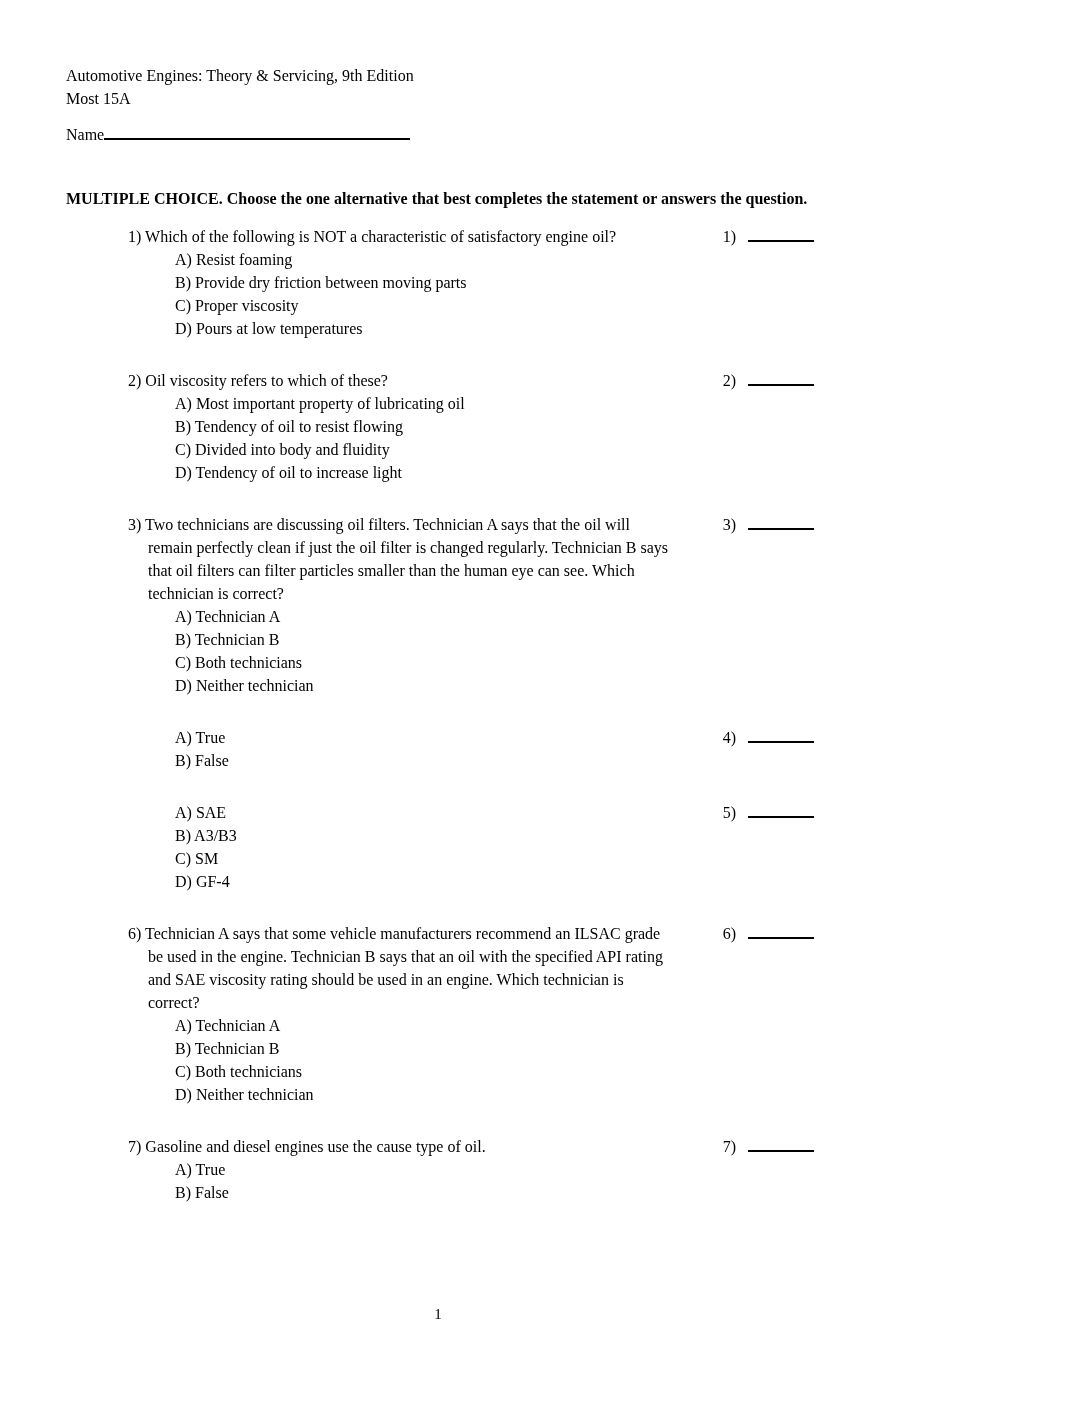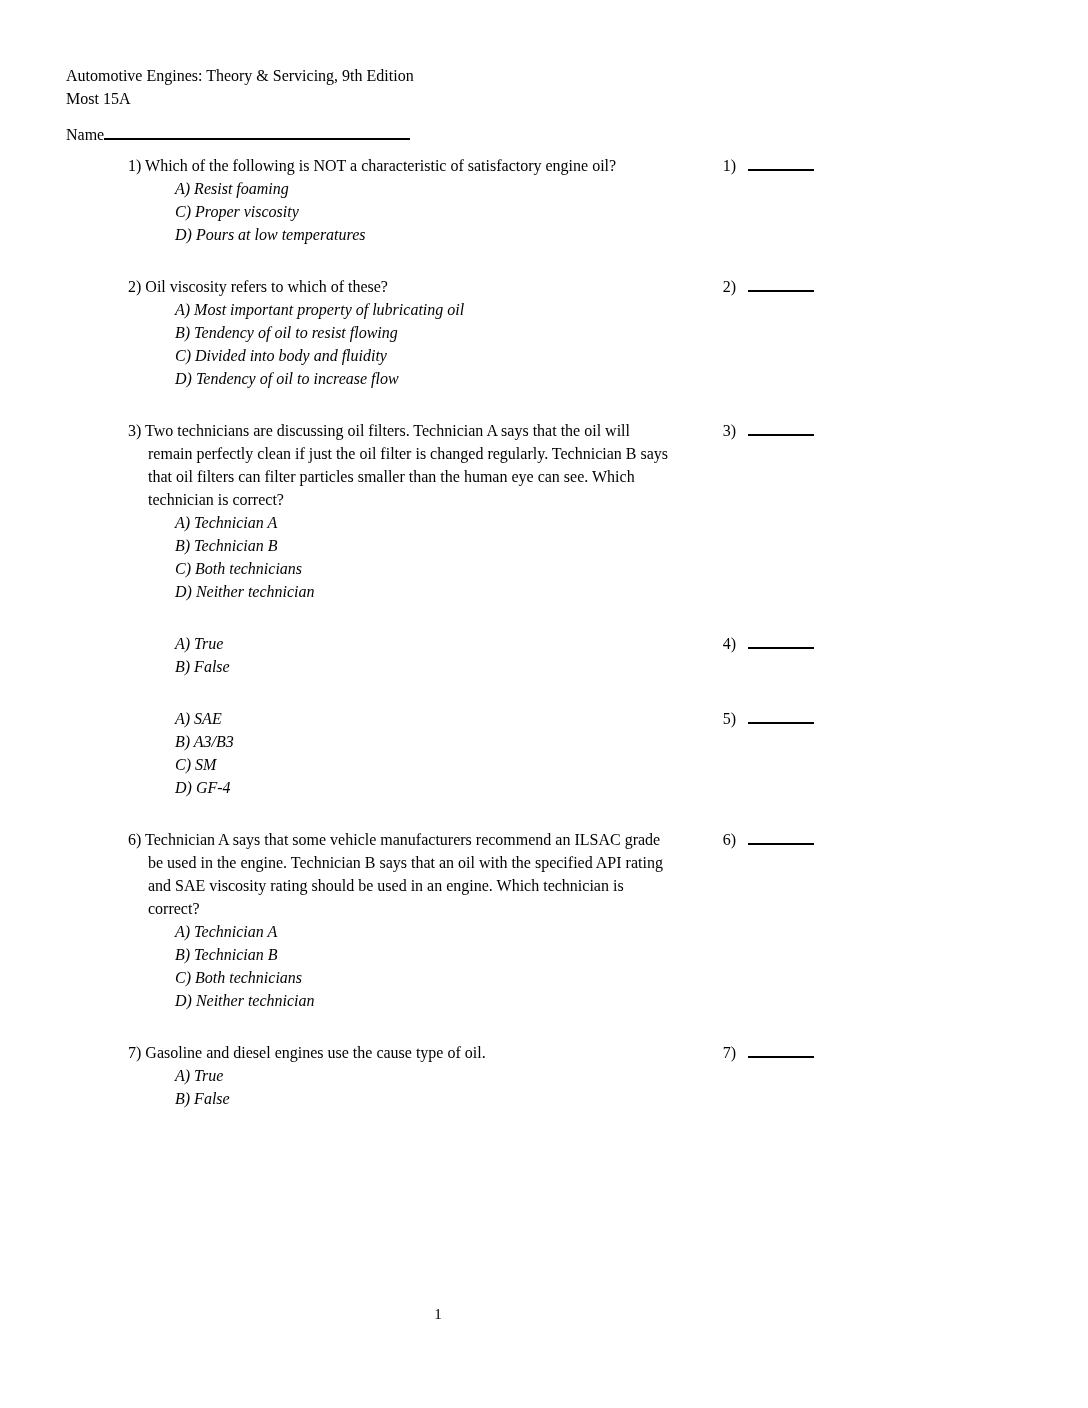--- a/index.html
+++ b/index.html
@@ -11,38 +11,38 @@
   }
   .page {
     position: relative;
     width: 876px; height: 1408px;
     padding: 64px 62px 0 66px;
     font-size: 16px;
     line-height: 23px;
   }
   .doc-header { margin: 0; }
   .doc-header div { white-space: nowrap; }
-  .name-row { margin-top: 13px; margin-bottom: 8px; }
+  .name-row { margin-top: 13px; margin-bottom: 0; }
   .name-line {
     display: inline-block;
     width: 306px;
     border-bottom: 2px solid #000;
     height: 16px;
     vertical-align: baseline;
   }
   .instructions {
     font-weight: bold;
     margin-top: 41px;
     margin-bottom: 15px;
   }
   .question { margin-left: 62px; margin-bottom: 29px; }
   .q-row { display: flex; gap: 48px; }
   .q-main { width: 742px; }
   .q-text { padding-left: 20px; text-indent: -20px; }
-  .choices { margin-left: 47px; font-style: italic; }
+  .choices { margin-left: 47px; }
   .answer-slot { margin-left: auto; white-space: nowrap; align-self: flex-start; }
   .blank {
     display: inline-block;
     width: 66px;
     border-bottom: 2px solid #000;
     height: 14px;
     margin-left: 12px;
   }
   .page-number {
     position: absolute;
@@ -59,44 +59,46 @@
 
   <div class="doc-header">
     <div>Automotive Engines: Theory &amp; Servicing, 9th Edition</div>
     <div>Most 15A</div>
   </div>
 
   <div class="name-row">
     <span>Name</span><span class="name-line"></span>
   </div>
 
+  <div class="instructions">MULTIPLE CHOICE.  Choose the one alternative that best completes the statement or answers the question.</div>
 
   <div class="question">
     <div class="q-row">
       <div class="q-main">
         <div class="q-text"><span>1)</span> <span>Which of the following is NOT a characteristic of satisfactory engine oil?</span></div>
         <div class="choices">
           <div>A) Resist foaming</div>
+          <div>B) Provide dry friction between moving parts</div>
           <div>C) Proper viscosity</div>
           <div>D) Pours at low temperatures</div>
         </div>
       </div>
       <div class="answer-slot"><span>1)</span><span class="blank"></span></div>
     </div>
   </div>
 
   <div class="question">
     <div class="q-row">
       <div class="q-main">
         <div class="q-text"><span>2)</span> <span>Oil viscosity refers to which of these?</span></div>
         <div class="choices">
           <div>A) Most important property of lubricating oil</div>
           <div>B) Tendency of oil to resist flowing</div>
           <div>C) Divided into body and fluidity</div>
-          <div>D) Tendency of oil to increase flow</div>
+          <div>D) Tendency of oil to increase light</div>
         </div>
       </div>
       <div class="answer-slot"><span>2)</span><span class="blank"></span></div>
     </div>
   </div>
 
   <div class="question">
     <div class="q-row">
       <div class="q-main">
         <div class="q-text"><span>3)</span> <span>Two technicians are discussing oil filters. Technician A says that the oil will remain perfectly clean if just the oil filter is changed regularly. Technician B says that oil filters can filter particles smaller than the human eye can see. Which technician is correct?</span></div>

